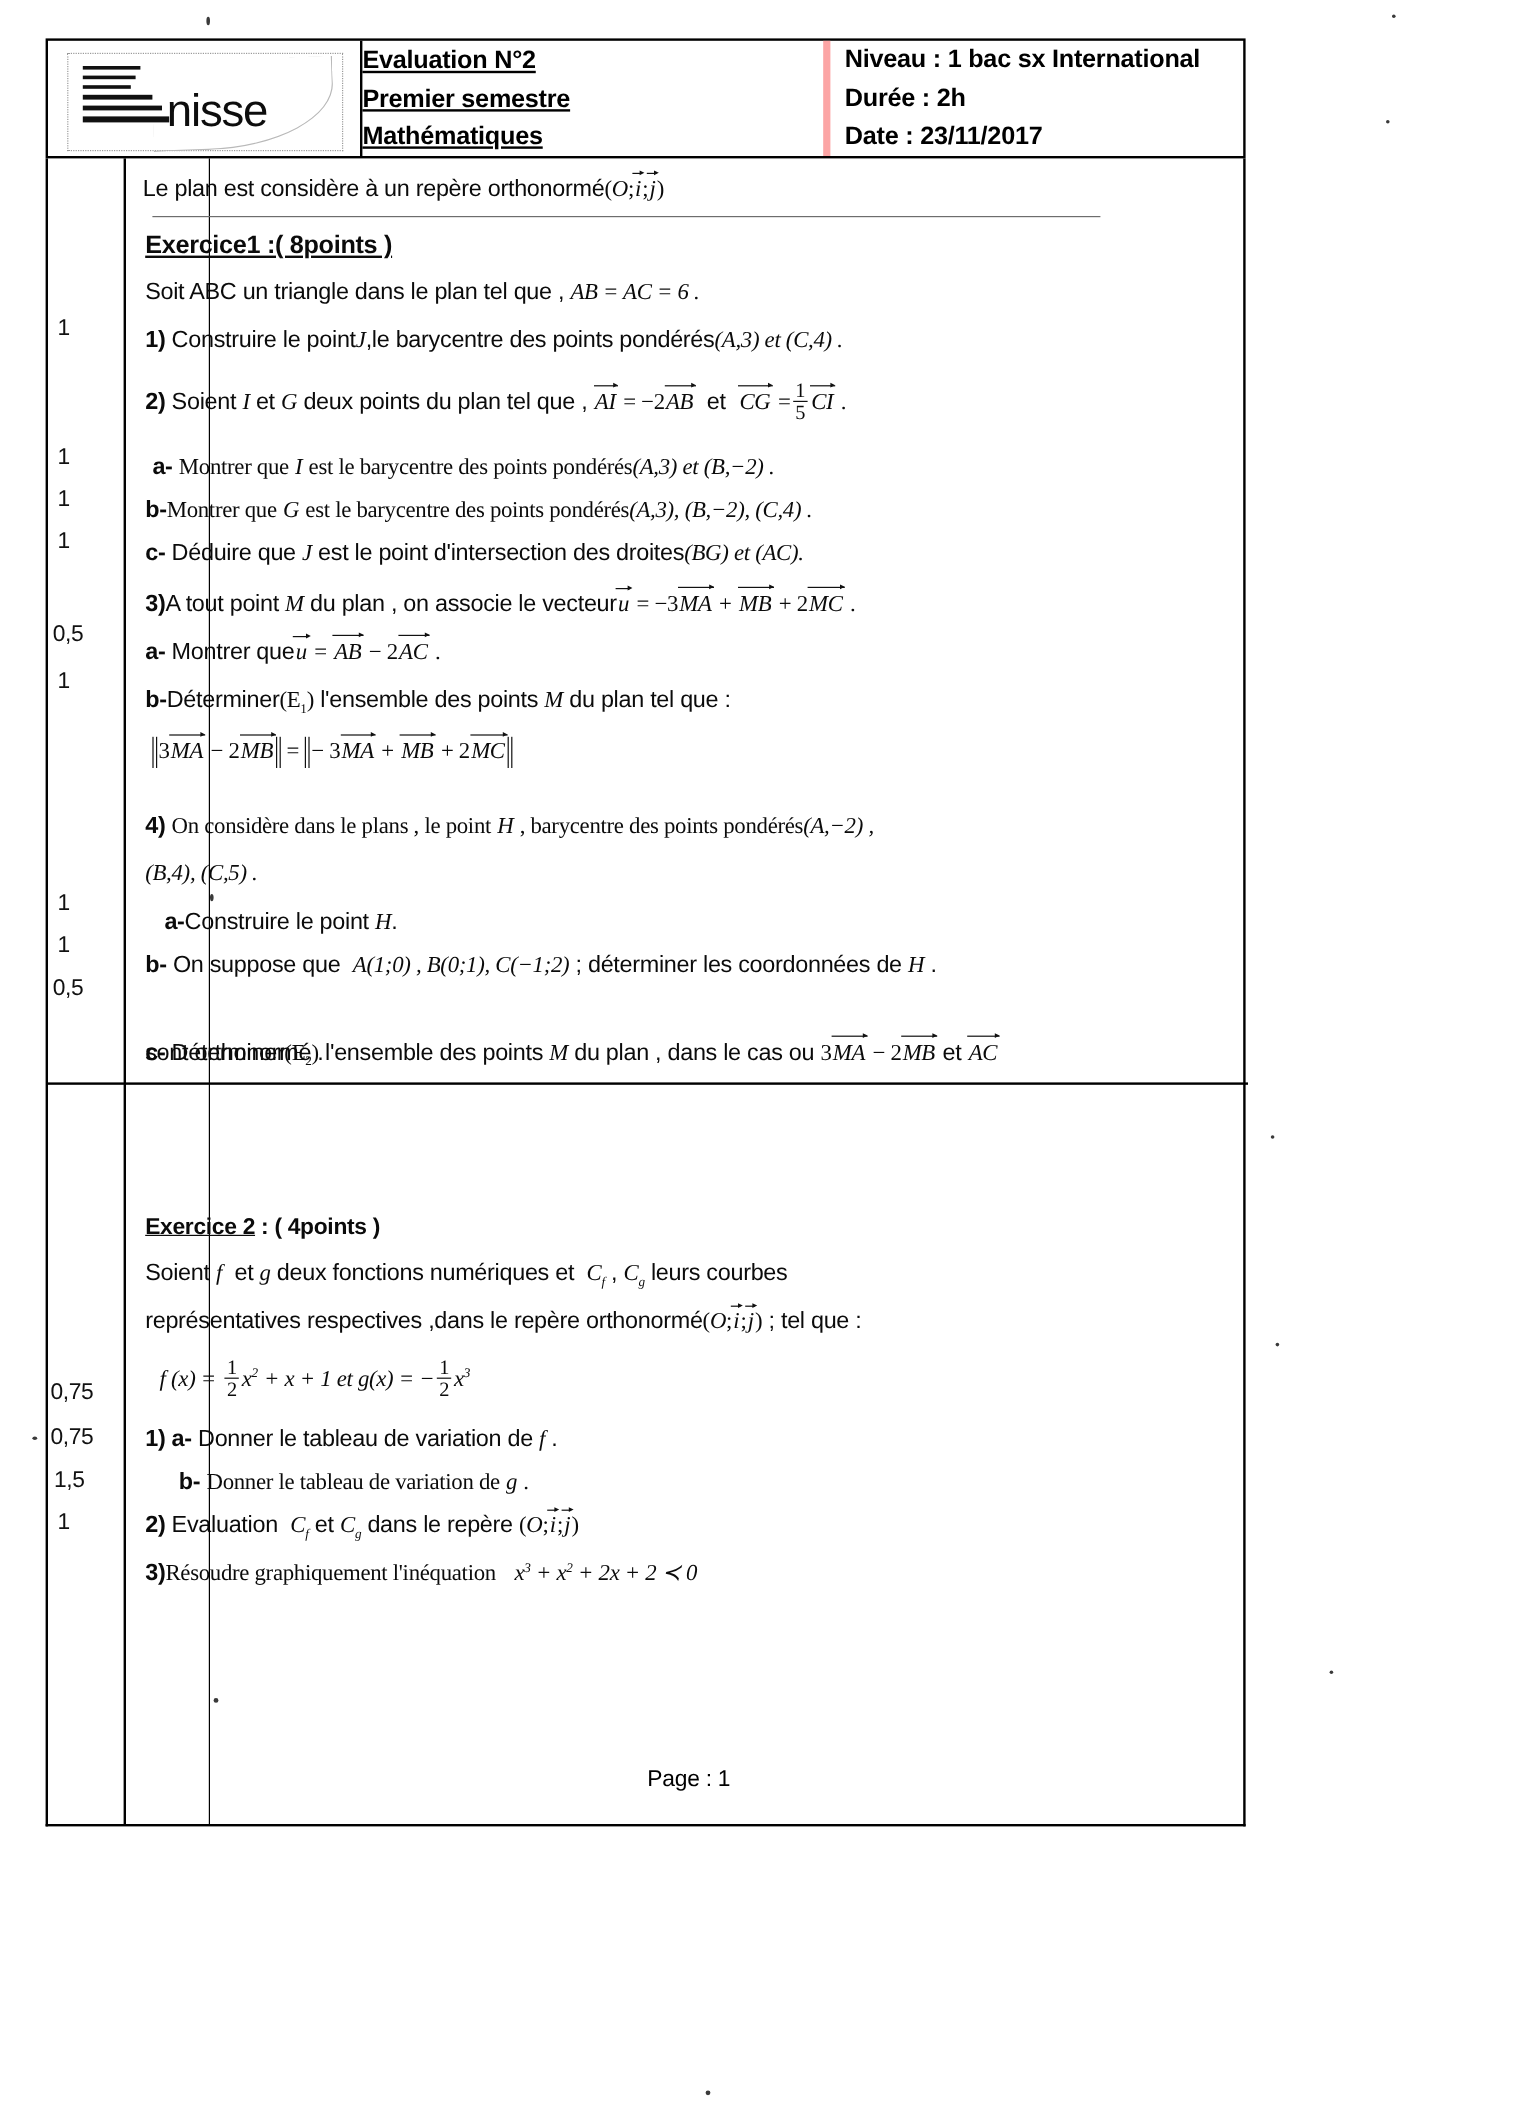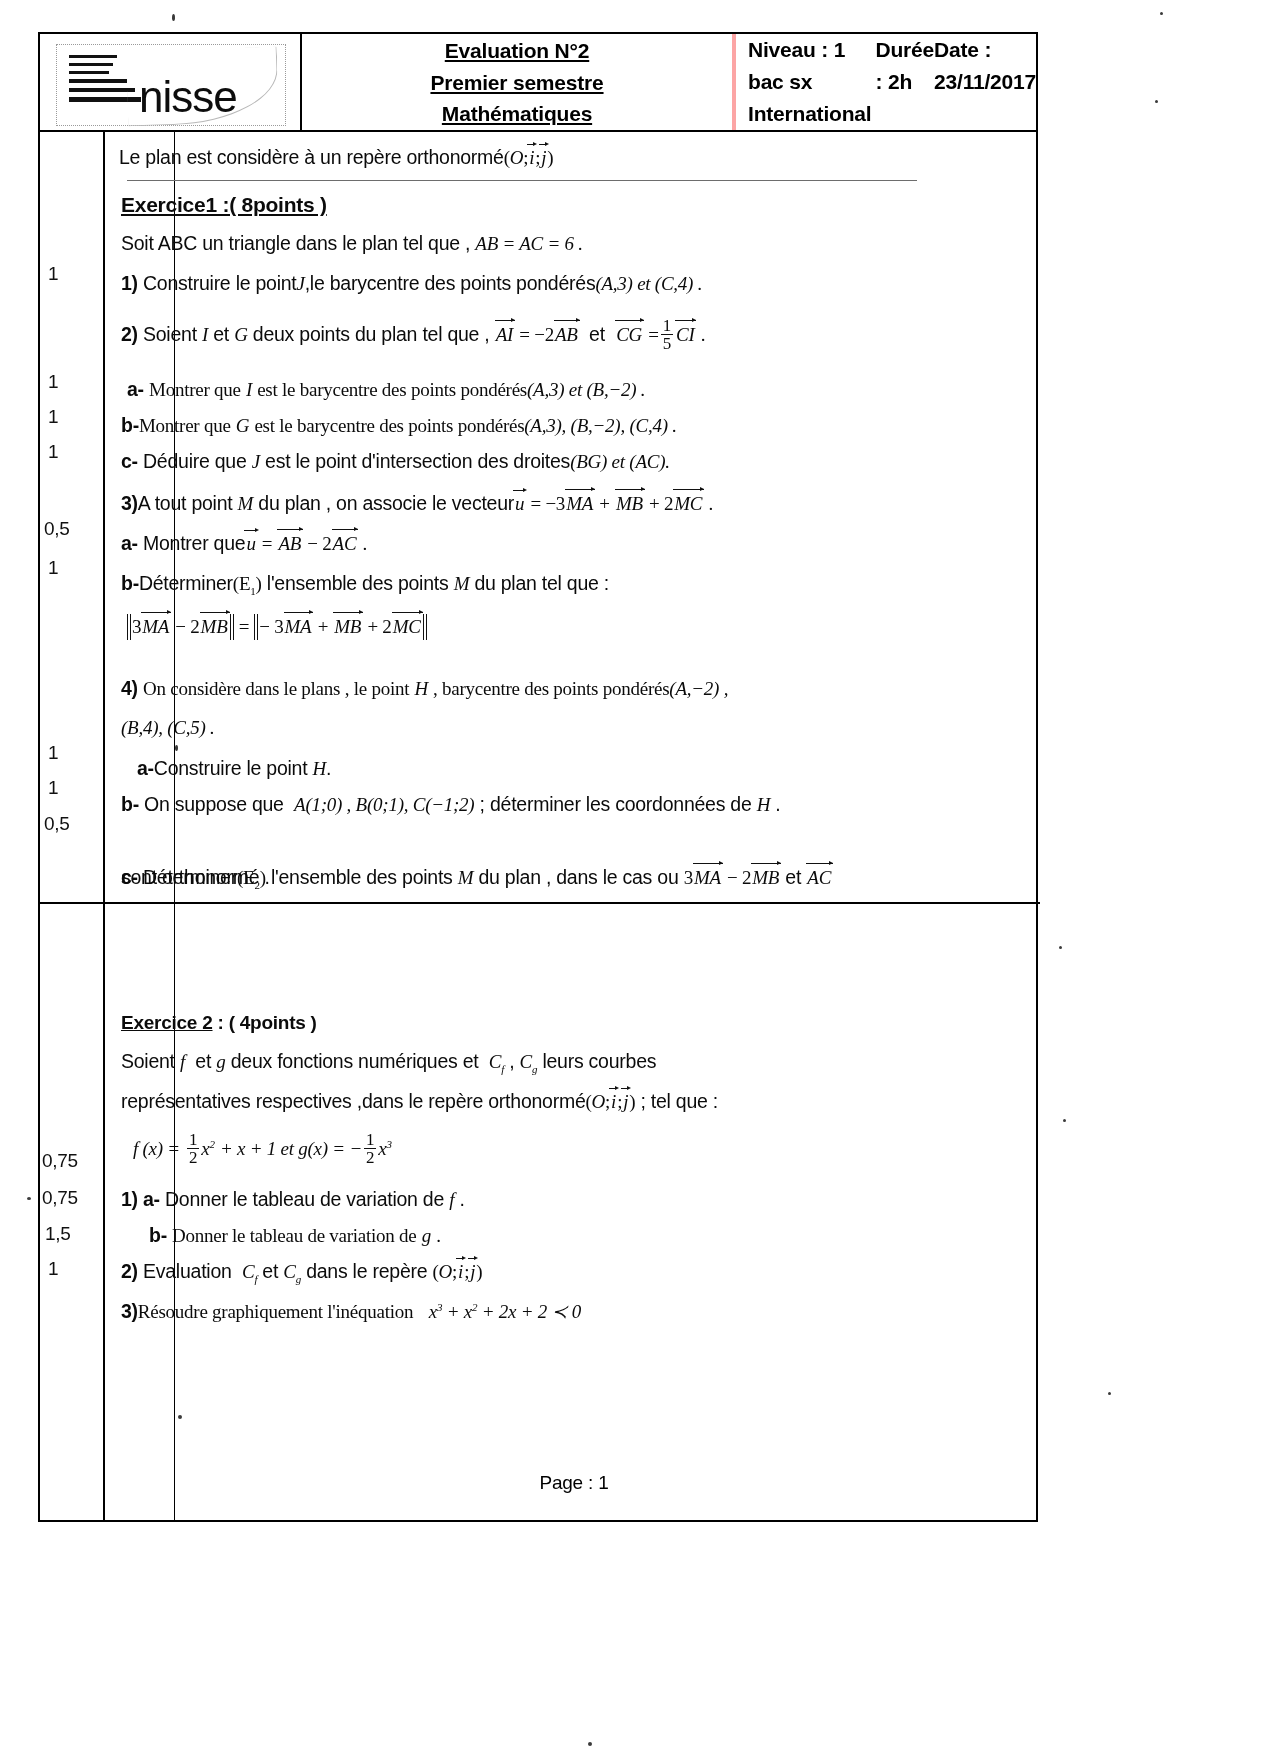--- a/index.html
+++ b/index.html
@@ -44,40 +44,40 @@
     display: flex;
     align-items: stretch;
   }
   .hdr-logo {
     width: 262px;
     border-right: 2px solid #000;
     box-sizing: border-box;
     position: relative;
   }
   .hdr-title {
-    width: 434px;
-    border-right: 4px solid #fca5a5;
+    width: 390px;
+    border-right: 6px solid #fca5a5;
     box-sizing: border-box;
     display: flex;
     flex-direction: column;
-    align-items: center;
     justify-content: center;
     padding-top: 1px;
   }
   .hdr-title > div {
     font-weight: bold;
     font-size: 21px;
     text-decoration: underline;
     line-height: 1.5;
     letter-spacing: -0.2px;
   }
   .hdr-meta {
     flex: 1;
     box-sizing: border-box;
     display: flex;
+    flex-direction: column;
     justify-content: center;
     padding-left: 12px;
   }
   .hdr-meta > div {
     font-weight: bold;
     font-size: 21px;
     line-height: 1.52;
     letter-spacing: -0.2px;
   }
 
@@ -91,21 +91,21 @@
   .logo-lines { position: absolute; left: 12px; top: 10px; }
   .logo-lines span {
     display: block;
     background: #111;
     margin-bottom: 5px;
   }
   .logo-word {
     position: absolute;
     left: 82px;
     top: 27px;
-    font-size: 44px;
+    font-size: 38px;
     font-family: "Liberation Sans", sans-serif;
     letter-spacing: -1px;
     color: #0d0d0d;
   }
   .logo-swoosh {
     position: absolute;
     left: 70px; top: 4px;
     width: 150px; height: 74px;
     border-right: 1px solid #b9b9b9;
     border-bottom: 1px solid #b9b9b9;

